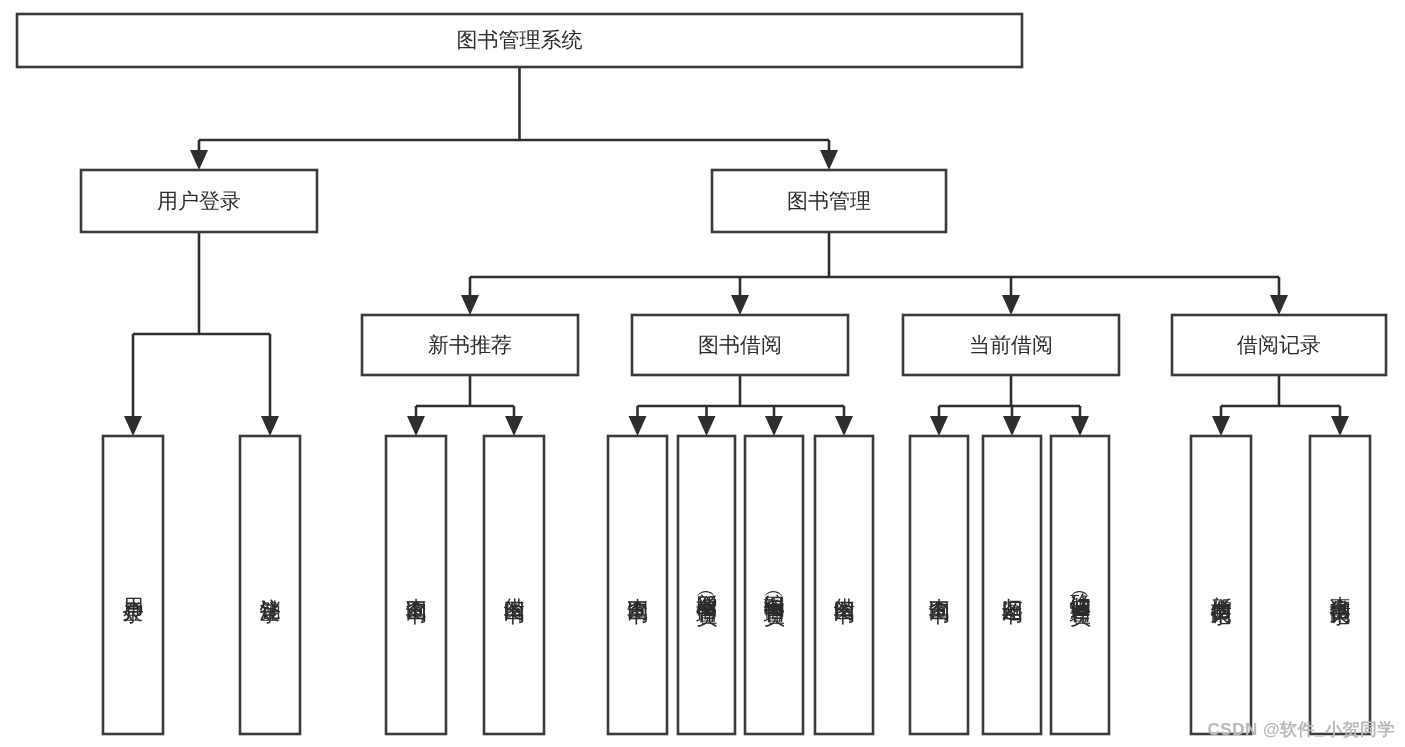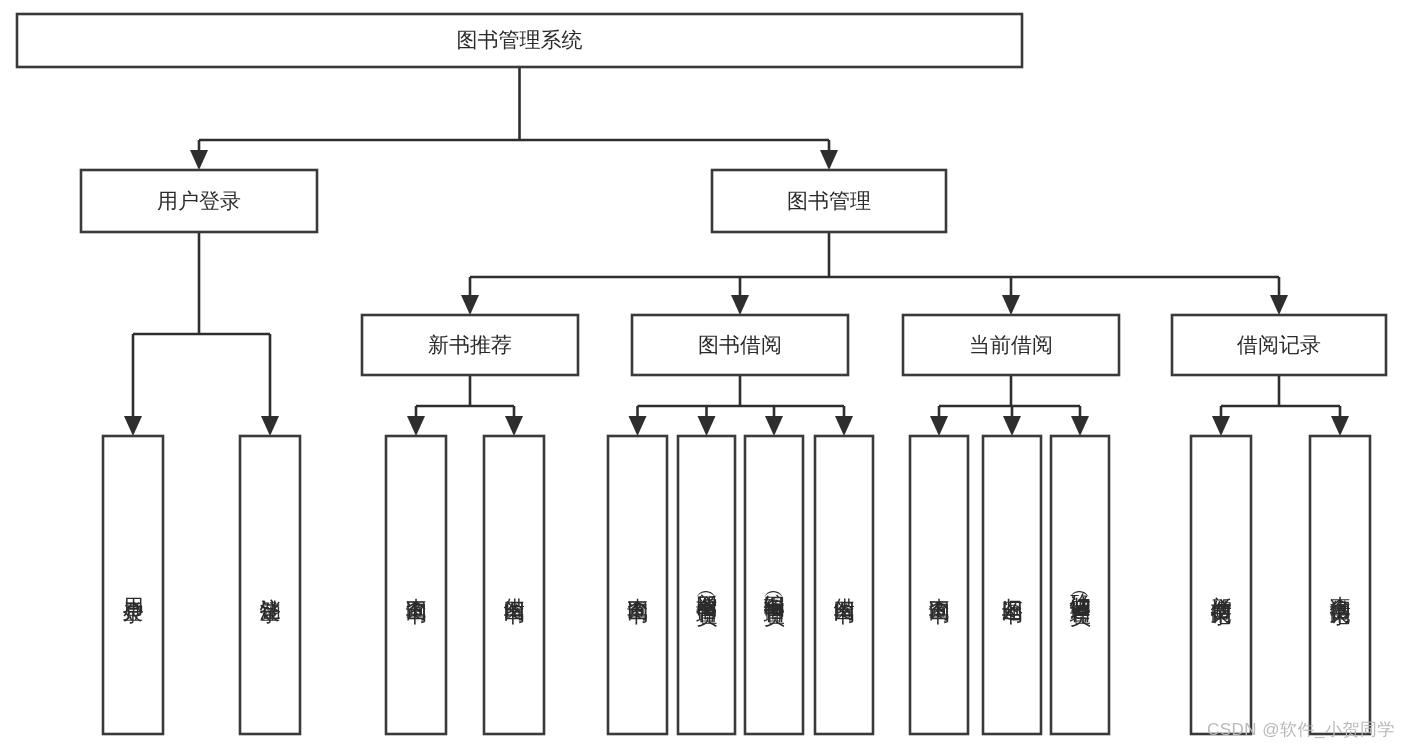--- a/index.html
+++ b/index.html
@@ -78,20 +78,21 @@
   }
   .watermark {
     position: absolute;
     right: 10px;
     bottom: 6px;
     font-family: "Liberation Sans", "DejaVu Sans", sans-serif;
     font-size: 17px;
     color: #b9b9b9;
     letter-spacing: 0.5px;
     user-select: none;
+    font-weight: bold;
   }
 </style>
 </head>
 <body>
 
 <div id="diagram-root">
 
   <svg class="diagram-svg" viewBox="0 0 1405 747">
     <g id="connectors-layer">
         <line x1="519.5" y1="67" x2="519.5" y2="140" class="connector"></line>

